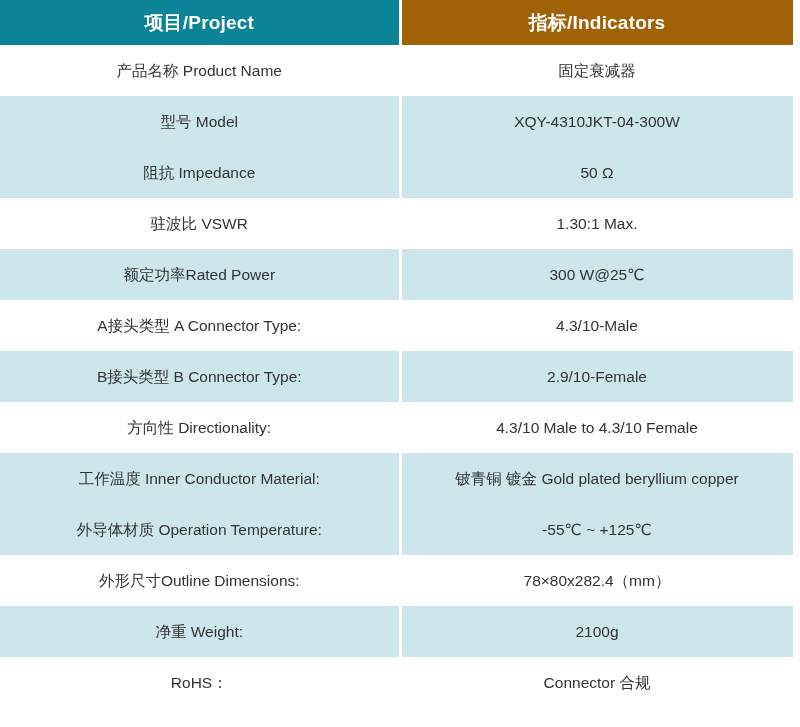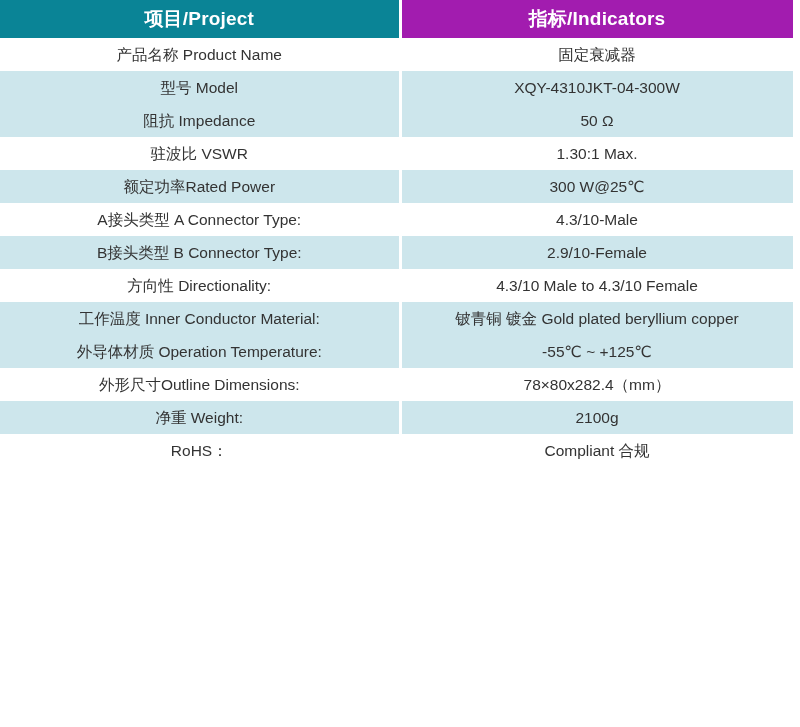--- a/index.html
+++ b/index.html
@@ -18,43 +18,43 @@
     width: 800px;
     border-collapse: collapse;
     table-layout: fixed;
   }
 
   #spec-table col.col-project { width: 400px; }
   #spec-table col.col-indicator { width: 400px; }
 
   
   thead th {
-    height: 38px;
+    height: 45px;
     padding: 0;
     color: #ffffff;
     font-size: 19px;
     font-weight: bold;
     letter-spacing: 0.2px;
     text-align: center;
     vertical-align: middle;
     background-clip: padding-box;
   }
   th.th-project {
     background: #0a8496;
     border-right: 3px solid #ffffff;
   }
   th.th-indicator {
-    background: #a21caf;
+    background: #a16207;
     border-left: 0;
     border-right: 15px solid #ffffff;
   }
 
   
   tbody td {
-    height: 33px;
+    height: 51px;
     padding: 0 10px;
     font-size: 15.5px;
     color: #333333;
     text-align: center;
     vertical-align: middle;
     line-height: 1.25;
     background-clip: padding-box;
     white-space: nowrap;
   }
   tbody td.cell-project {
@@ -130,16 +130,16 @@
       <tr class="row-plain">
         <td class="cell-project">外形尺寸Outline Dimensions:</td>
         <td class="cell-indicator">78×80x282.4（mm）</td>
       </tr>
       <tr class="row-shade">
         <td class="cell-project">净重 Weight:</td>
         <td class="cell-indicator">2100g</td>
       </tr>
       <tr class="row-plain">
         <td class="cell-project">RoHS：</td>
-        <td class="cell-indicator">Compliant 合规</td>
+        <td class="cell-indicator">Connector 合规</td>
       </tr>
     </tbody>
 </table>
 
 </body></html>

